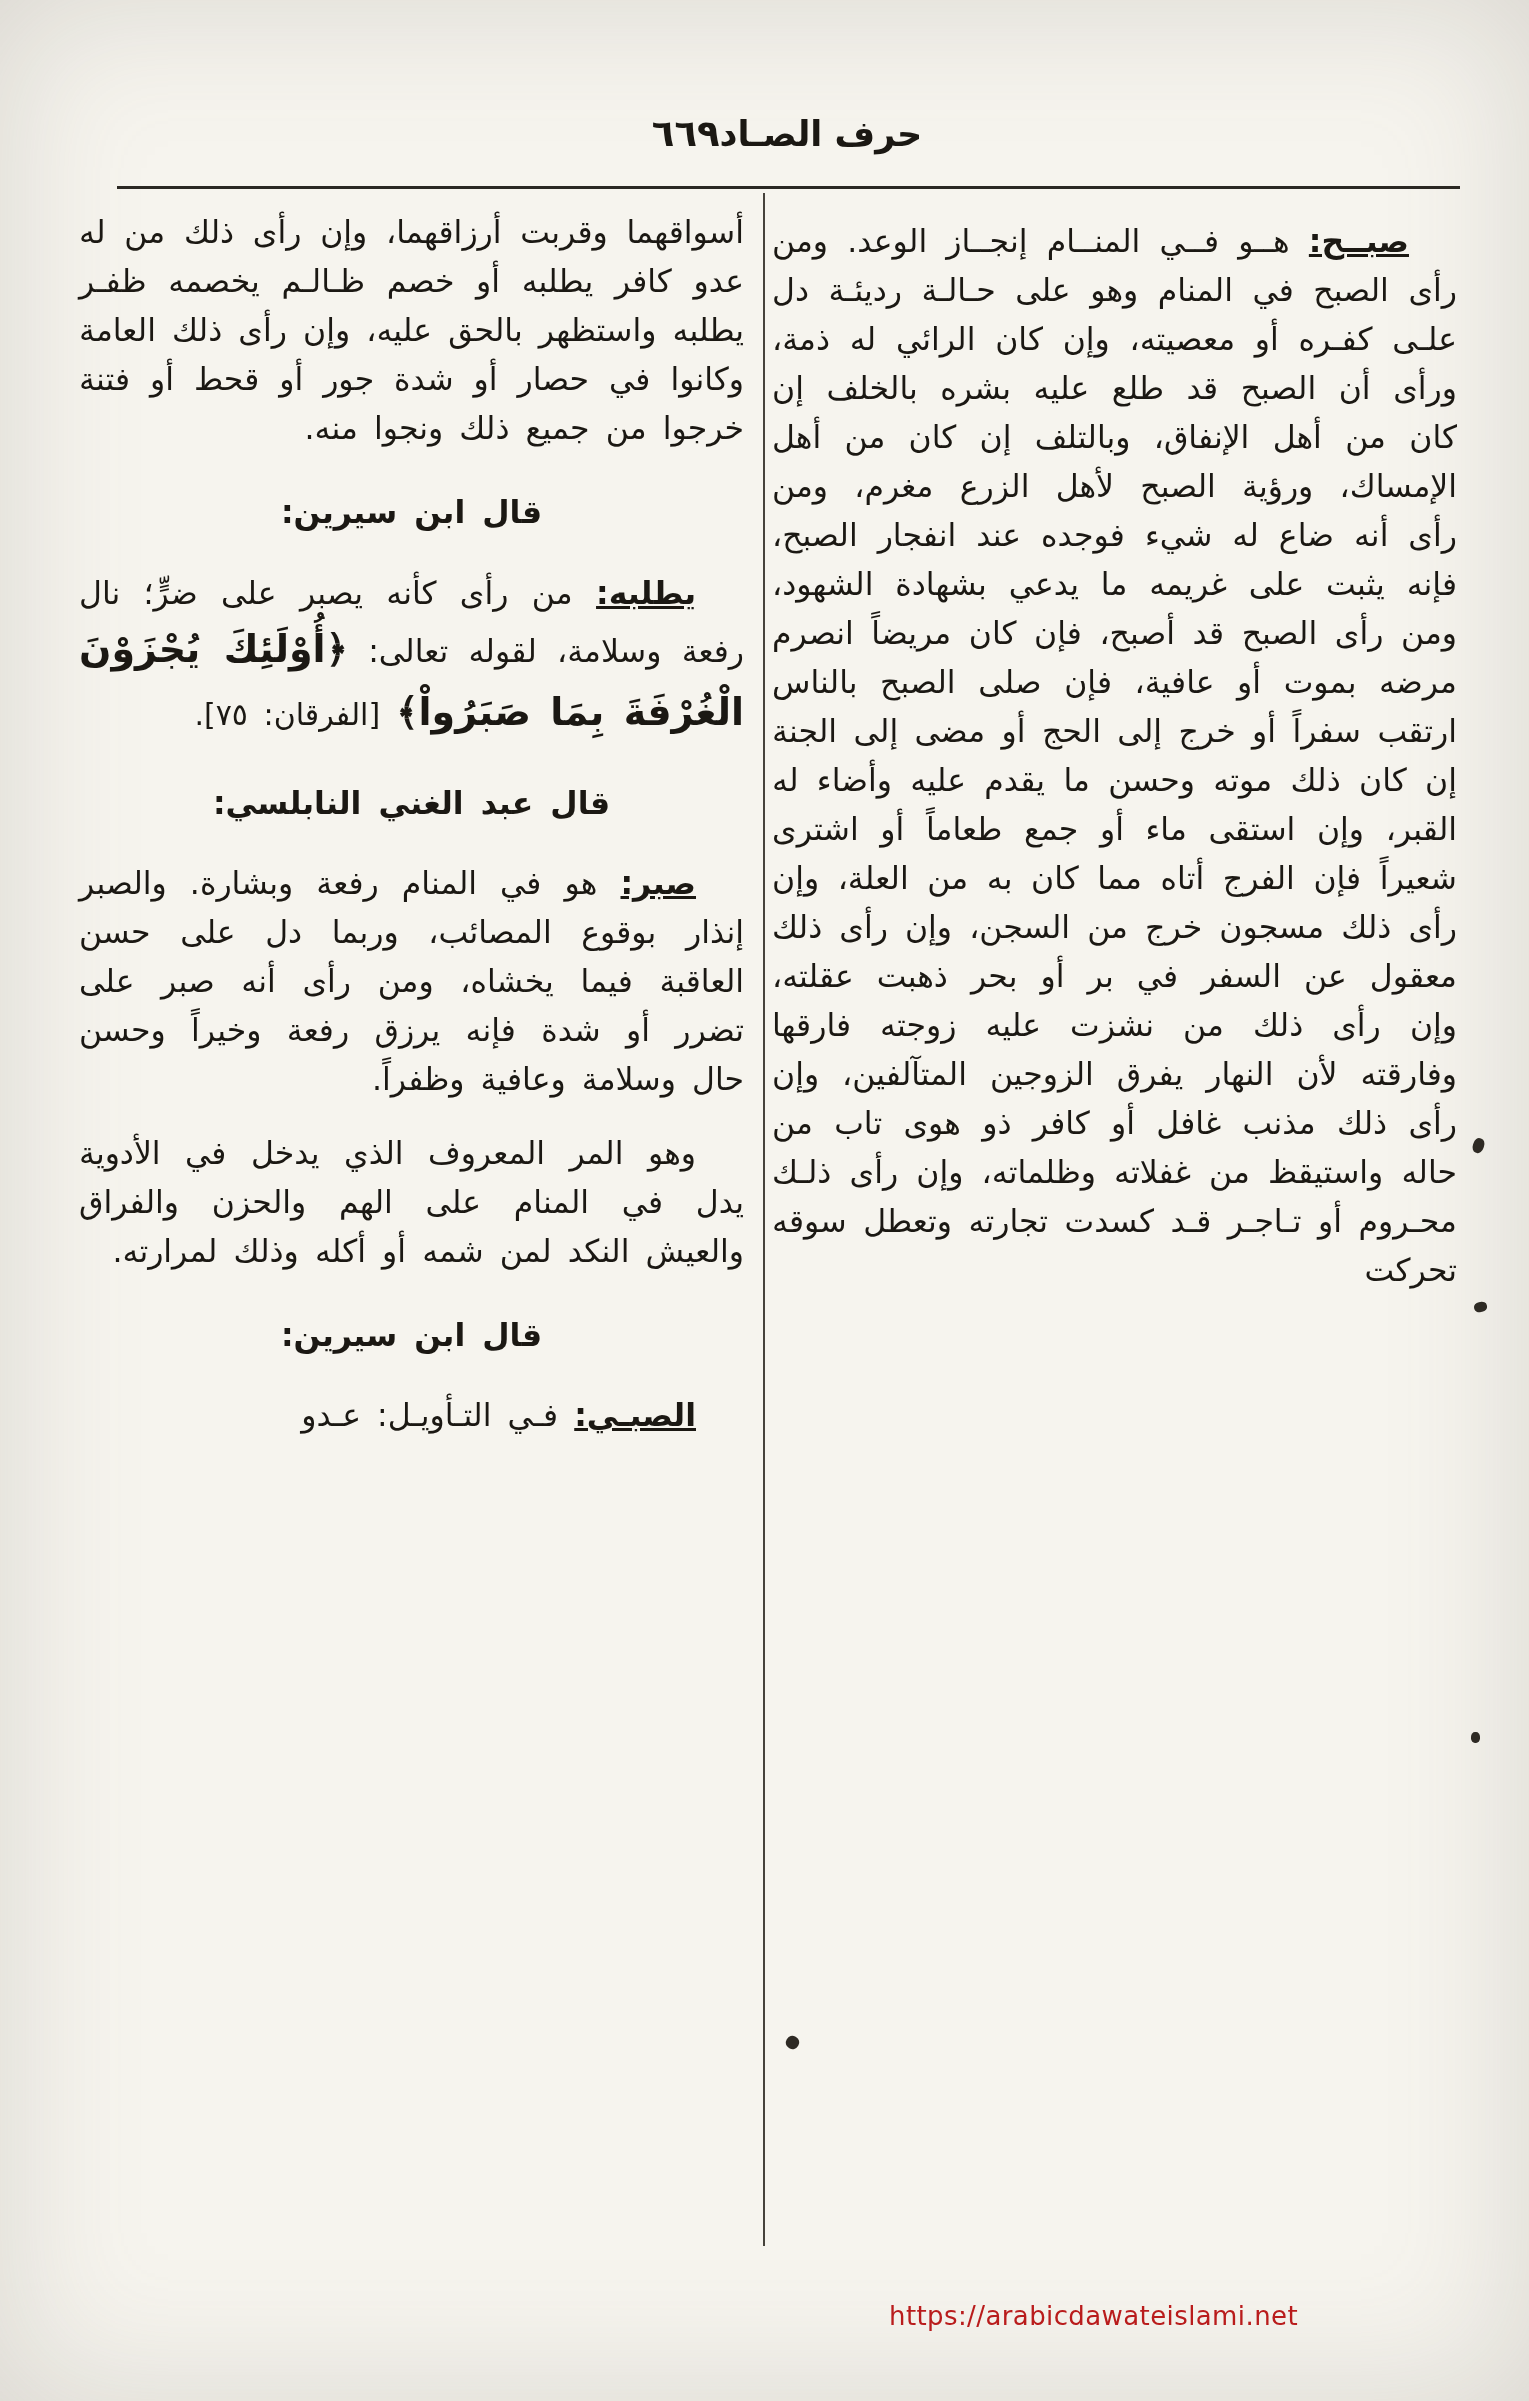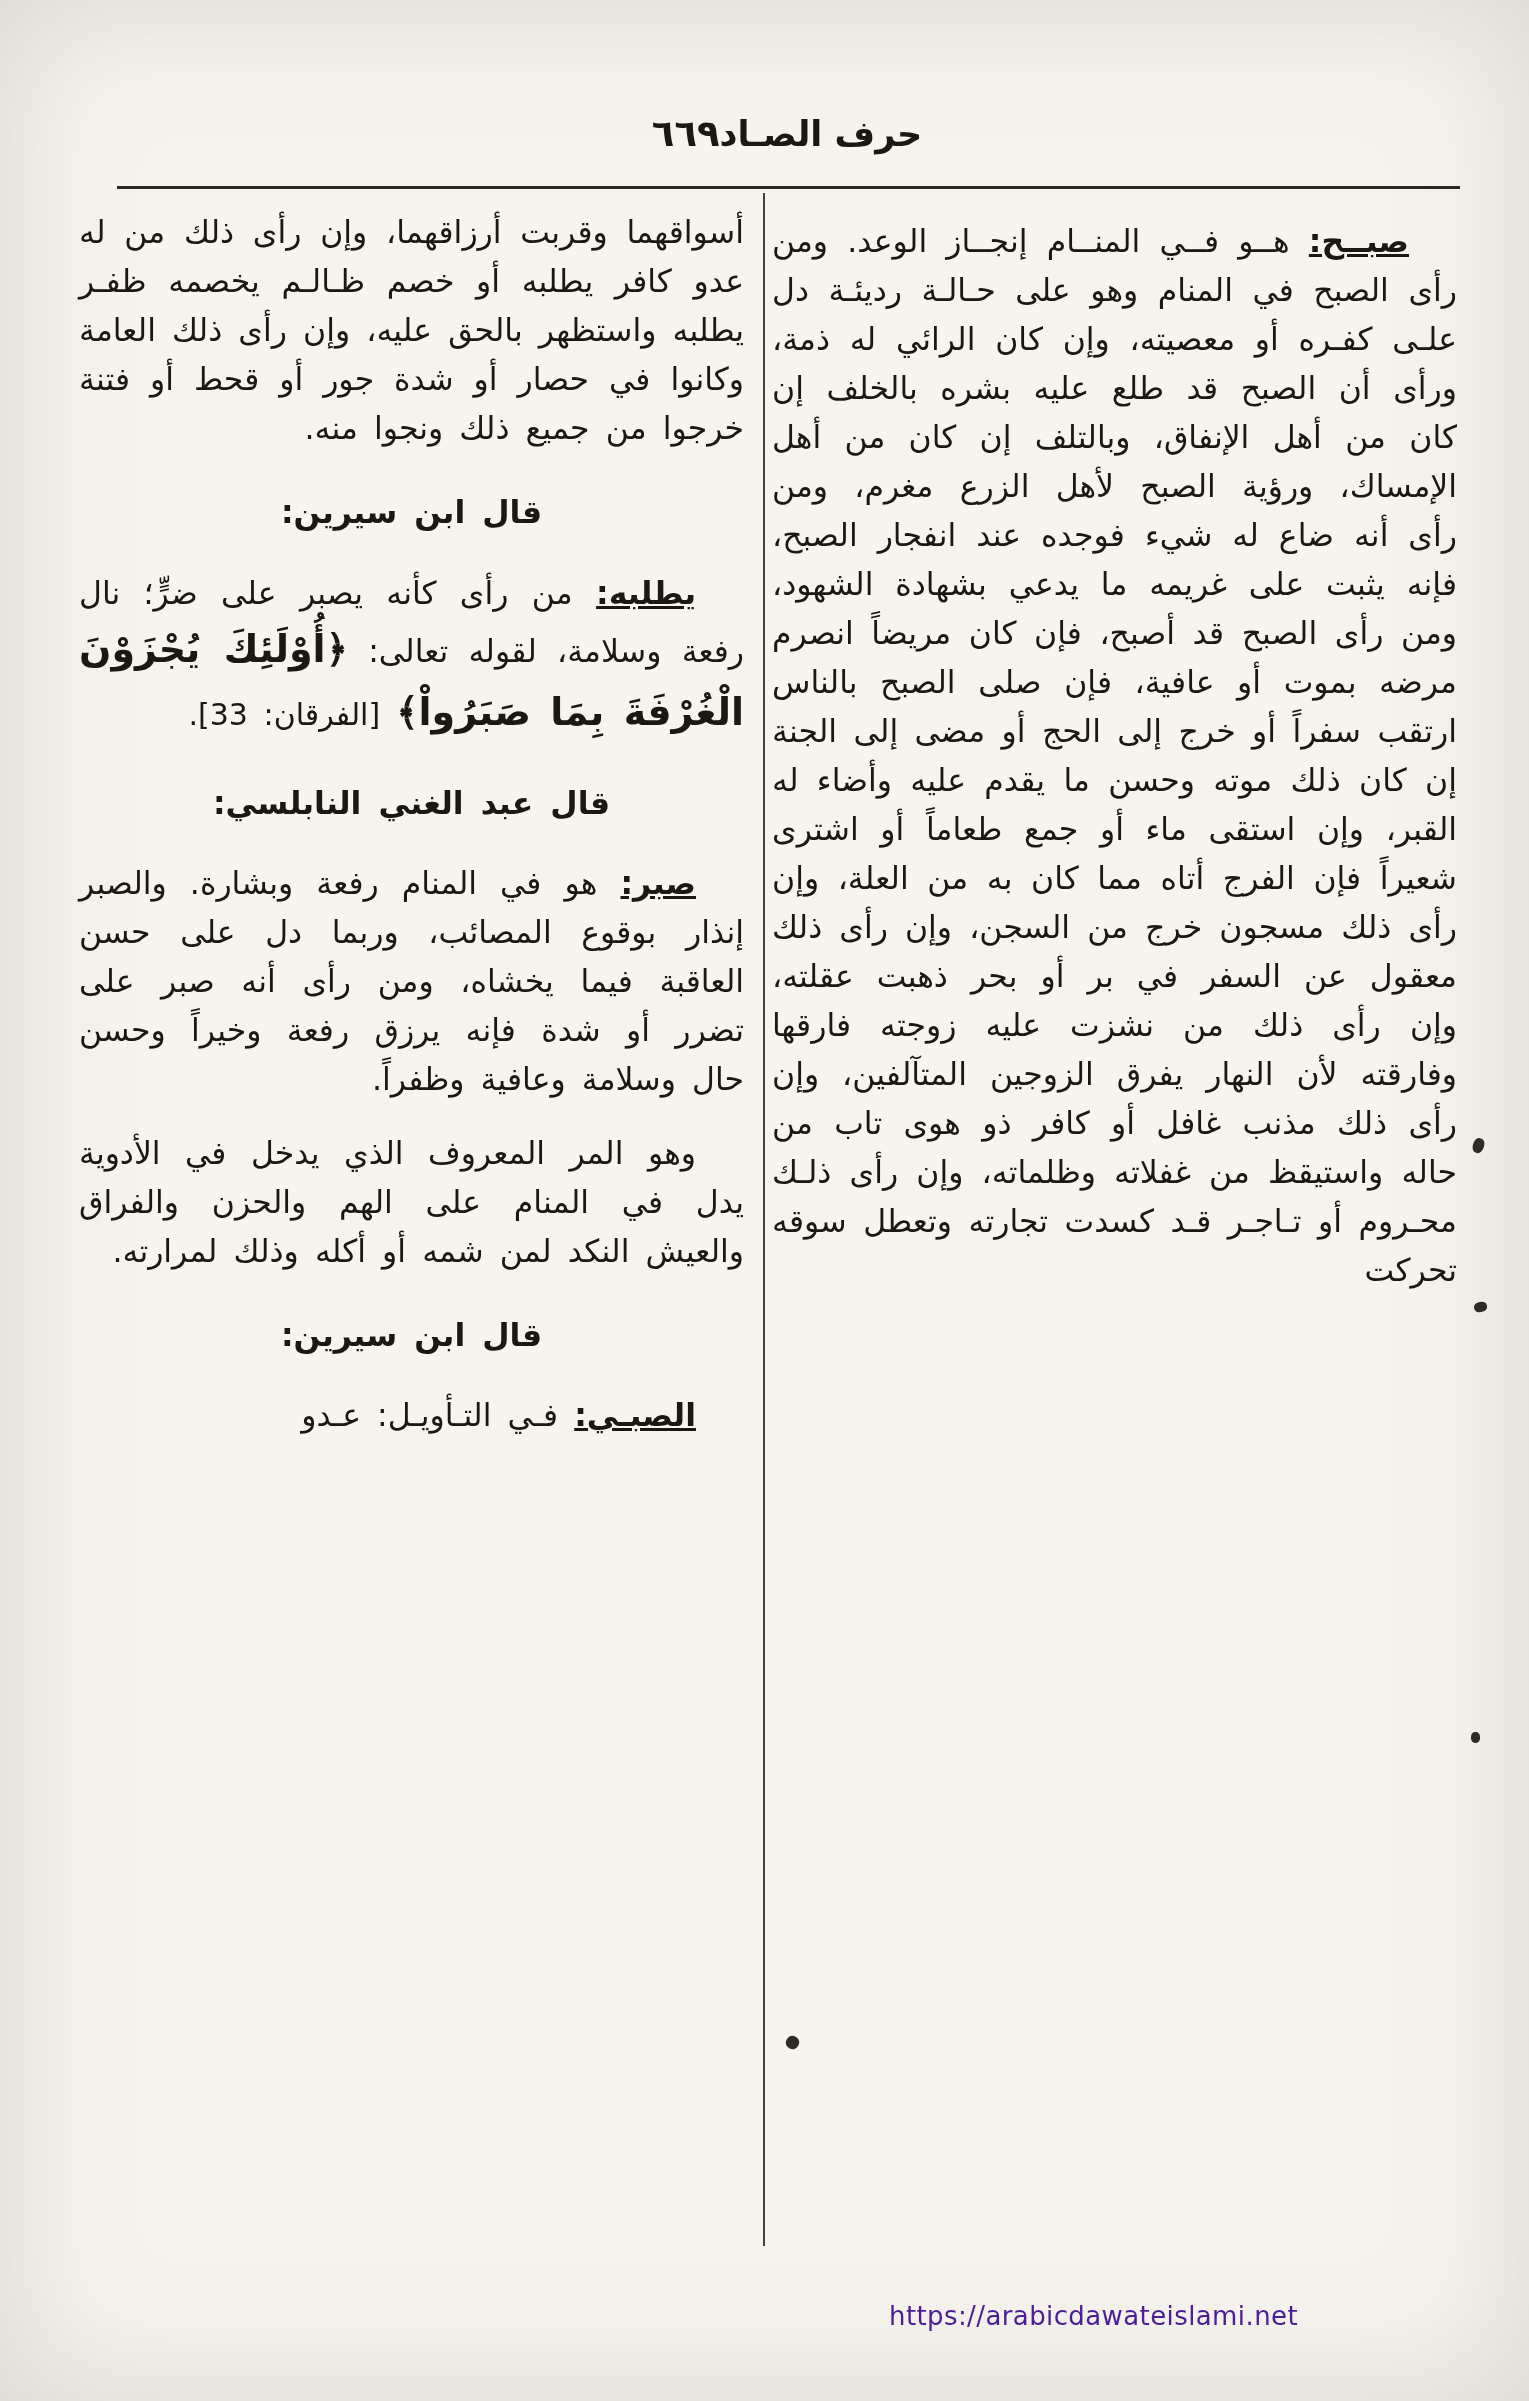--- a/index.html
+++ b/index.html
@@ -98,21 +98,21 @@
   .verse-ref {
     font-size: 30px;
   }
   .watermark {
     position: absolute;
     top: 2301px;
     left: 889px;
     direction: ltr;
     font-size: 26px;
     letter-spacing: 0.4px;
-    color: #4c1d95;
+    color: #b91c1c;
   }
   .speck {
     position: absolute;
     background: #2e2a24;
     border-radius: 45%;
   }
   .speck-1 { left: 1473px; top: 1138px; width: 10.5px; height: 15px; transform: rotate(18deg); }
   .speck-2 { left: 1474px; top: 1302px; width: 13px; height: 9.6px; transform: rotate(-12deg); }
   .speck-3 { left: 1471px; top: 1732px; width: 8.8px; height: 10.5px; }
   .speck-4 { left: 786px;  top: 2036px; width: 13px; height: 13px; transform: rotate(30deg); }
@@ -139,21 +139,21 @@
 
   <div class="col col-left">
     <p class="para">أسواقهما وقربت أرزاقهما، وإن رأى ذلك من له عدو كافر يطلبه أو خصم ظـالـم يخصمه ظفـر يطلبه واستظهر بالحق عليه، وإن رأى ذلك العامة وكانوا في حصار أو شدة جور أو قحط أو فتنة خرجوا من جميع ذلك ونجوا منه.</p>
 
     <p class="para heading">قال ابن سيرين:</p>
 
     <p class="para indent">
       <span class="lead">يطلبه:</span>
       <span>من رأى كأنه يصبر على ضرٍّ؛ نال رفعة وسلامة، لقوله تعالى:</span>
       <span class="quran">﴿أُوْلَئِكَ يُجْزَوْنَ الْغُرْفَةَ بِمَا صَبَرُواْ﴾</span>
-      <span class="verse-ref">[الفرقان: 33].</span>
+      <span class="verse-ref">[الفرقان: ٧٥].</span>
     </p>
 
     <p class="para heading">قال عبد الغني النابلسي:</p>
 
     <p class="para indent">
       <span class="lead">صبر:</span>
       <span>هو في المنام رفعة وبشارة. والصبر إنذار بوقوع المصائب، وربما دل على حسن العاقبة فيما يخشاه، ومن رأى أنه صبر على تضرر أو شدة فإنه يرزق رفعة وخيراً وحسن حال وسلامة وعافية وظفراً.</span>
     </p>
 
     <p class="para indent">وهو المر المعروف الذي يدخل في الأدوية يدل في المنام على الهم والحزن والفراق والعيش النكد لمن شمه أو أكله وذلك لمرارته.</p>

